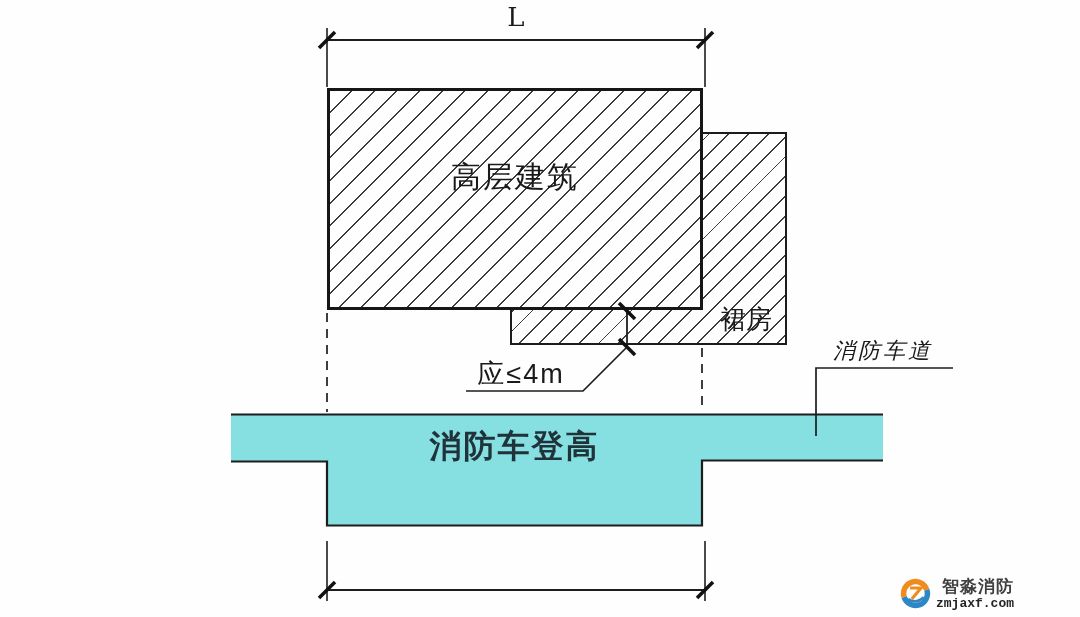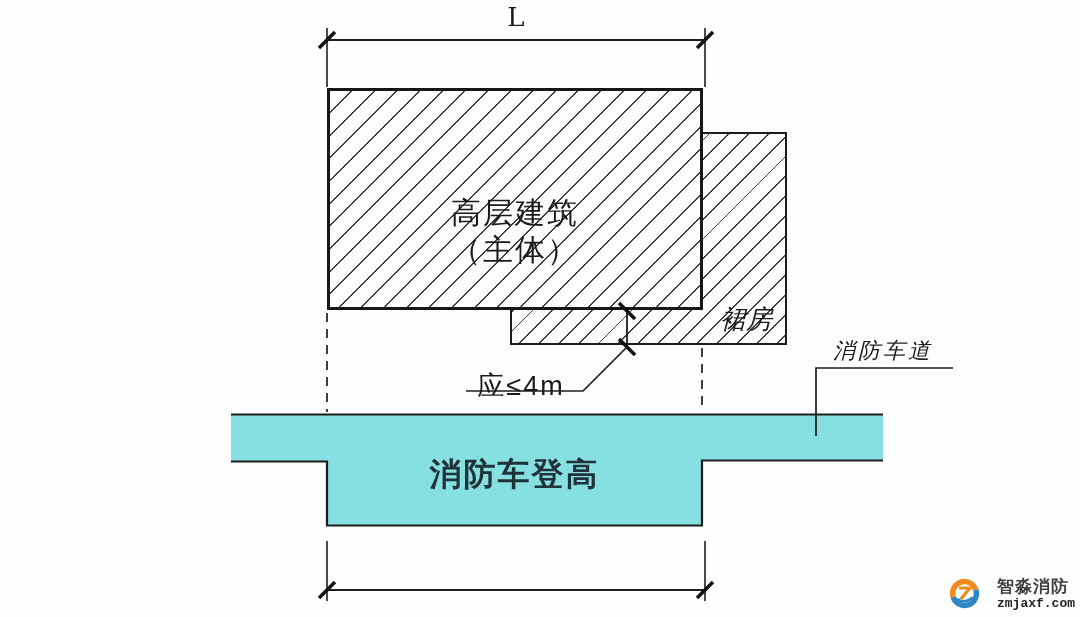--- a/index.html
+++ b/index.html
@@ -18,29 +18,29 @@
   }
   .main-rect{
     left:327px;top:88px;width:376px;height:222px;box-sizing:border-box;
     border:3px solid #161616;background-color:#fefefe;z-index:2;
     background-image:repeating-linear-gradient(135deg,transparent 0px,transparent 14.6px,#3c3c3c 14.6px,#3c3c3c 16px);
   }
 
   
   .lbl{z-index:6;text-align:center;white-space:nowrap;}
   .dim-L{left:490px;top:2px;width:52px;font-family:"DejaVu Serif","Liberation Serif",serif;font-size:26px;}
-  .main-label{left:327px;top:158px;width:376px;font-size:30px;line-height:37px;font-weight:500;letter-spacing:2px;margin-top:36px;}
-  .podium-label{left:703px;top:302px;width:86px;font-size:26px;font-weight:500;font-style:italic;}
-  .gap-label{left:456px;top:356px;width:130px;font-size:27px;font-weight:500;letter-spacing:2px;margin-top:12px;}
+  .main-label{left:327px;top:158px;width:376px;font-size:30px;line-height:37px;font-weight:500;letter-spacing:2px;}
+  .podium-label{left:703px;top:302px;width:86px;font-size:26px;font-weight:500;}
+  .gap-label{left:456px;top:356px;width:130px;font-size:27px;font-weight:500;letter-spacing:2px;}
   .lane-label{left:810px;top:336px;width:146px;font-size:22px;font-weight:500;letter-spacing:3px;font-style:italic;}
-  .opsite-label{left:327px;top:429px;width:375px;font-size:32px;line-height:34px;font-weight:600;color:#20333a;letter-spacing:2px;margin-top:28px;}
+  .opsite-label{left:327px;top:429px;width:375px;font-size:32px;line-height:34px;font-weight:600;color:#20333a;letter-spacing:2px;}
   .bottom-label{left:300px;top:545px;width:432px;font-size:28px;font-weight:500;letter-spacing:1px;}
 
   
-  .watermark{left:948px;top:577px;z-index:7;display:flex;align-items:center;gap:16px;}
+  .watermark{left:899px;top:577px;z-index:7;display:flex;align-items:center;gap:4px;text-align:right;}
   .wm-text{display:flex;flex-direction:column;line-height:1;}
   .wm-brand{font-size:17px;font-weight:700;color:#3f3f3f;letter-spacing:1px;}
   .wm-domain{font-size:13px;font-weight:700;color:#252525;font-family:"Liberation Mono","DejaVu Sans Mono",monospace;margin-top:2px;}
 </style>
 </head>
 <body>
 
 <div class="canvas">
 
   <div class="abs podium-rect"></div>
@@ -73,21 +73,20 @@
     <line x1="705" y1="541" x2="705" y2="601" stroke="#1d1d1d" stroke-width="1.6"></line>
     <line x1="327" y1="590" x2="705" y2="590" stroke="#1d1d1d" stroke-width="1.8"></line>
     <line x1="319" y1="598" x2="335" y2="582" stroke="#111" stroke-width="3.6"></line>
     <line x1="697" y1="598" x2="713" y2="582" stroke="#111" stroke-width="3.6"></line>
   </svg>
 
   <div class="abs lbl dim-L">L</div>
 
   <div class="abs lbl main-label">
     <div>高层建筑</div>
-    <div>（主体）</div>
   </div>
 
   <div class="abs lbl podium-label">裙房</div>
 
   <div class="abs lbl gap-label">应≤4m</div>
 
   <div class="abs lbl lane-label">消防车道</div>
 
   <div class="abs lbl opsite-label">
     <div>消防车登高</div>

